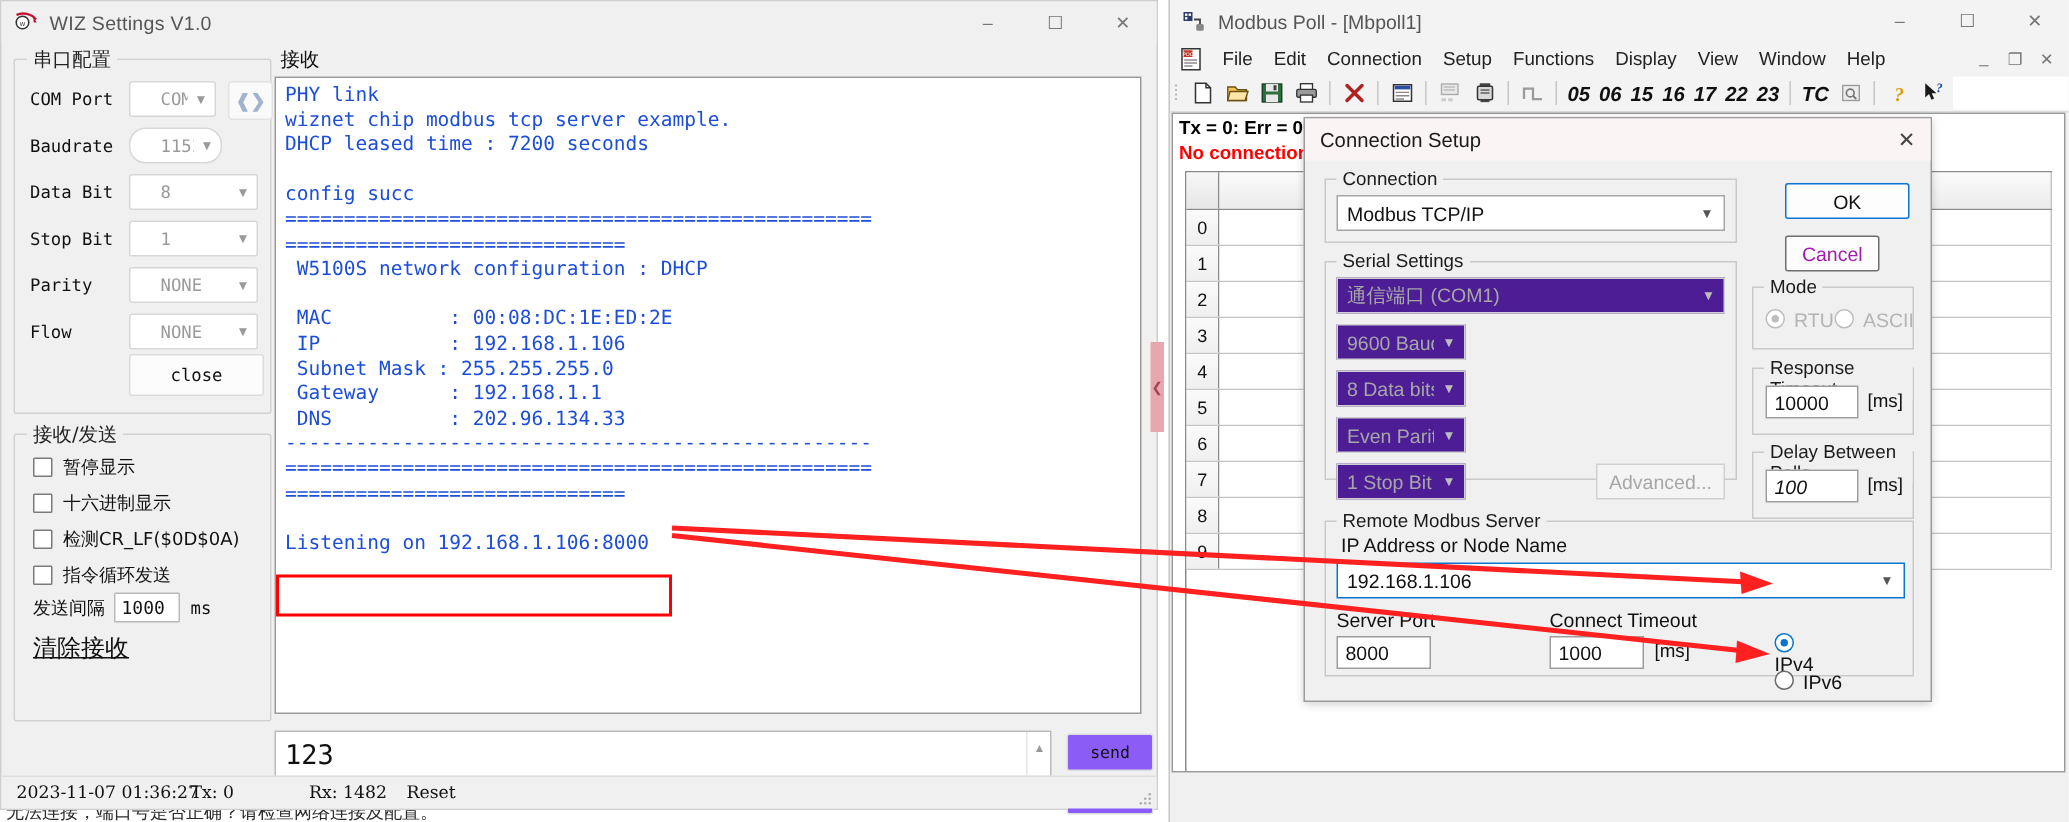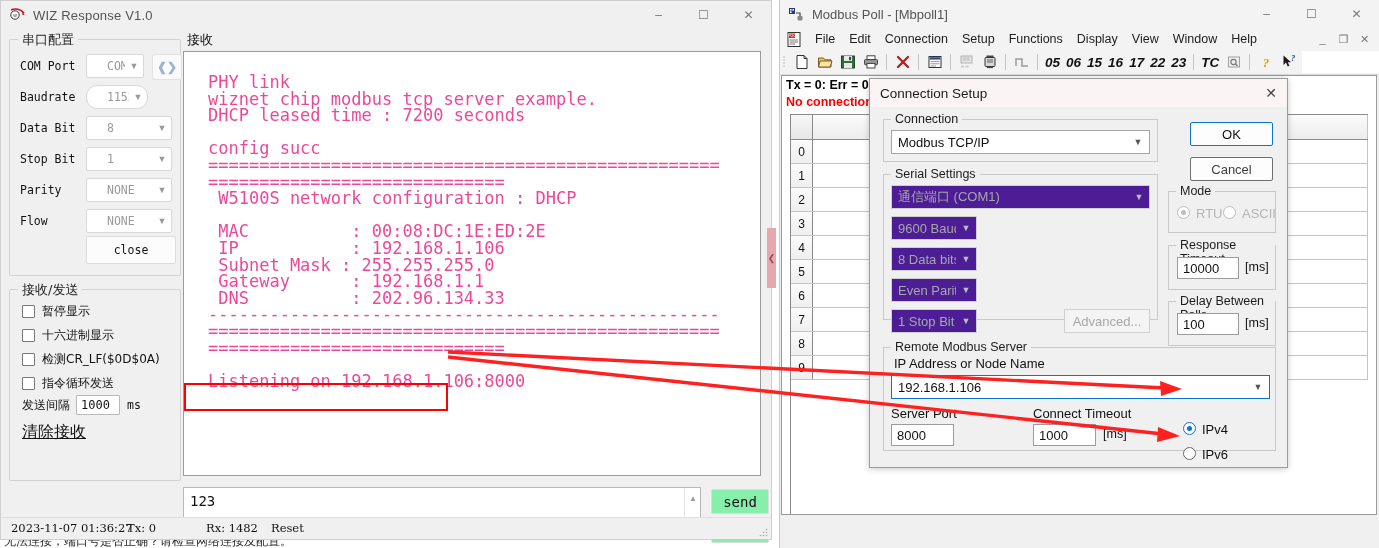--- a/index.html
+++ b/index.html
@@ -96,51 +96,51 @@
 
   
   #recv-label{
     position:absolute;left:186px;top:2px;font-family:"DejaVu Sans",sans-serif;font-size:13px;color:#111;
   }
   #recv-box{
     position:absolute;left:182px;top:22px;width:578px;height:425px;
     background:#fff;border:1px solid #9a9a9a;box-sizing:border-box;overflow:hidden;
   }
   #recv-text{
-    position:absolute;left:6px;top:4px;margin:18px;
+    position:absolute;left:6px;top:4px;margin:0;
     font-family:"DejaVu Sans Mono","Liberation Mono",monospace;
-    font-size:17px;line-height:16.6px;color:#ec4899;white-space:pre;
+    font-size:13px;line-height:16.6px;color:#1d4ed8;white-space:pre;
   }
   #listen-highlight{
     position:absolute;left:0px;top:331px;width:264px;height:28px;
     border:2.5px solid #ff0000;box-sizing:border-box;
   }
 
   
   #send-box{
     position:absolute;left:182px;top:458px;width:518px;height:50px;
     background:#fff;border:1px solid #b8b8b8;box-sizing:border-box;
   }
   #send-text{
     position:absolute;left:6px;top:5px;
-    font-family:"DejaVu Sans Mono","Liberation Mono",monospace;font-size:14px;color:#111;
+    font-family:"DejaVu Sans Mono","Liberation Mono",monospace;font-size:18px;color:#111;
   }
   #send-scroll{
     position:absolute;right:0;top:0;width:16px;height:100%;background:#fff;
     border-left:1px solid #e4e4e4;box-sizing:border-box;
   }
   .sb-arrow{
     position:absolute;left:0;width:16px;height:16px;display:flex;align-items:center;justify-content:center;
     color:#9a9a9a;font-size:8px;
   }
   #btn-send,#btn-clear{
     position:absolute;left:710px;width:56px;height:23px;
-    border:1px solid #dcdcdc;background:#86efac;border-radius:2px;
+    border:1px solid #dcdcdc;background:#8b5cf6;border-radius:2px;
     display:flex;align-items:center;justify-content:center;
-    font-family:"DejaVu Sans Mono","Liberation Mono",monospace;font-size:14px;color:#111;
+    font-family:"DejaVu Sans Mono","Liberation Mono",monospace;font-size:11px;color:#111;
   }
   #btn-send{top:460px;}
   #btn-clear{top:489px;}
 
   
   #uart-status{
     position:absolute;left:0;bottom:0;width:100%;height:22px;
     background:#f0f0f0;border-top:1px solid #dedede;box-sizing:border-box;
   }
   .st{
@@ -311,52 +311,52 @@
     margin-right:6px;box-sizing:border-box;position:relative;flex:0 0 auto;
   }
   .rdot.on{border-color:#0a74d0;}
   .rdot.on:after{
     content:"";position:absolute;left:2.5px;top:2.5px;width:5px;height:5px;border-radius:50%;background:#0a74d0;
   }
   .rdot.dis{border-color:#bdbdbd;}
   .rdot.dis.on:after{background:#bdbdbd;}
   .rlabel{font-size:13px;color:#111;}
   .rlabel.dis{color:#b4b4b4;}
-  #rad-ipv4{left:299px;top:74px;}
+  #rad-ipv4{left:299px;top:74px;flex-direction:column;}
   #rad-ipv6{left:299px;top:99px;}
 
   #btn-ok{
     position:absolute;left:320px;top:43px;width:83px;height:24px;
     background:#fdfdfd;border:1.5px solid #0a74d0;border-radius:2px;box-sizing:border-box;
     display:flex;align-items:center;justify-content:center;font-size:13px;color:#111;
   }
   #btn-cancel{
-    position:absolute;left:320px;top:78px;width:83px;height:24px;
+    position:absolute;left:320px;top:78px;width:63px;height:24px;
     background:#fdfdfd;border:1px solid #6f6f6f;border-radius:2px;box-sizing:border-box;
-    display:flex;align-items:center;justify-content:center;font-size:13px;color:#404040;
+    display:flex;align-items:center;justify-content:center;font-size:13px;color:#a21caf;
   }
 
   #g-mode{left:298px;top:112px;width:108px;height:42px;}
   #rad-rtu{left:8px;top:14px;}
   #rad-ascii{left:54px;top:14px;}
 
   #g-resp{left:298px;top:166px;width:108px;height:45px;}
   #inp-resp{
     position:absolute;left:8px;top:11px;width:62px;height:22px;
     background:#fff;border:1px solid #9c9c9c;box-sizing:border-box;display:flex;align-items:center;
   }
   #inp-resp .v{padding-left:5px;font-size:13px;color:#111;}
   #unit-resp{position:absolute;left:76px;top:14px;font-size:12.5px;color:#111;}
 
   #g-delay{left:298px;top:222px;width:108px;height:45px;}
   #inp-delay{
     position:absolute;left:8px;top:11px;width:62px;height:22px;
     background:#fff;border:1px solid #9c9c9c;box-sizing:border-box;display:flex;align-items:center;
   }
-  #inp-delay .v{padding-left:5px;font-size:13px;color:#111;}
+  #inp-delay .v{padding-left:5px;font-size:13px;color:#111;font-style:italic;}
   #unit-delay{position:absolute;left:76px;top:14px;font-size:12.5px;color:#111;}
 
   
   #annot{position:absolute;left:0;top:0;width:1379px;height:548px;pointer-events:none;}
 
   
   #bottom-strip{
     position:absolute;left:0;bottom:0;width:772px;height:8px;overflow:hidden;
   }
   #bottom-strip .cut{
@@ -372,21 +372,21 @@
 
     <div id="uart-titlebar">
       <div id="uart-logo">
         <svg width="18" height="18" viewBox="0 0 18 18">
           <path d="M2 4 C6 2 12 3 15 7" stroke="#c8102e" stroke-width="1.6" fill="none"></path>
           <circle cx="6" cy="9" r="4.2" fill="#ffffff" stroke="#333" stroke-width="1"></circle>
           <text x="6" y="11.4" font-size="5" text-anchor="middle" fill="#333" font-family="Liberation Sans">w</text>
           <path d="M13 5 L15.5 9 L13.5 9 Z" fill="#c8102e"></path>
         </svg>
       </div>
-      <span id="uart-title-text">WIZ Response V1.0</span>
+      <span id="uart-title-text">WIZ Settings V1.0</span>
       <div class="win-ctrls">
         <div class="win-btn">–</div>
         <div class="win-btn">☐</div>
         <div class="win-btn">✕</div>
       </div>
     </div>
 
     <div id="uart-body">
 
       <div class="gbox" id="serial-group">

